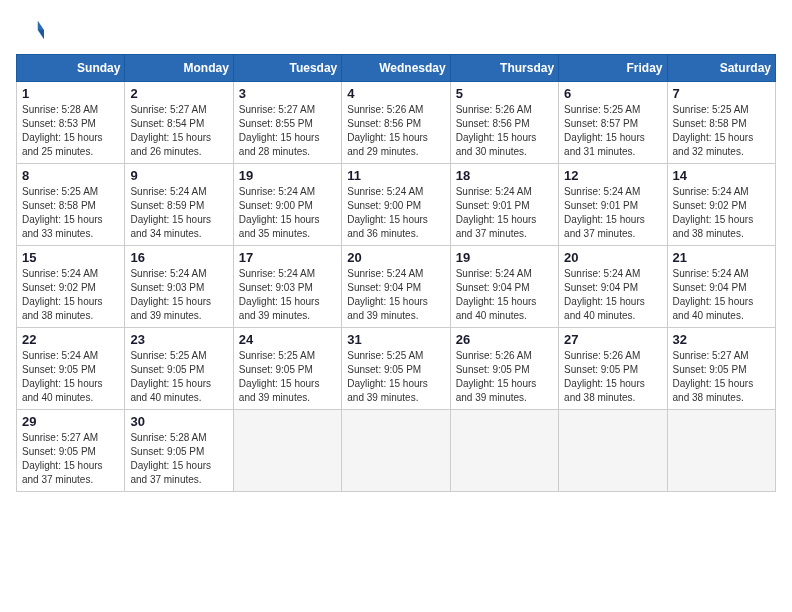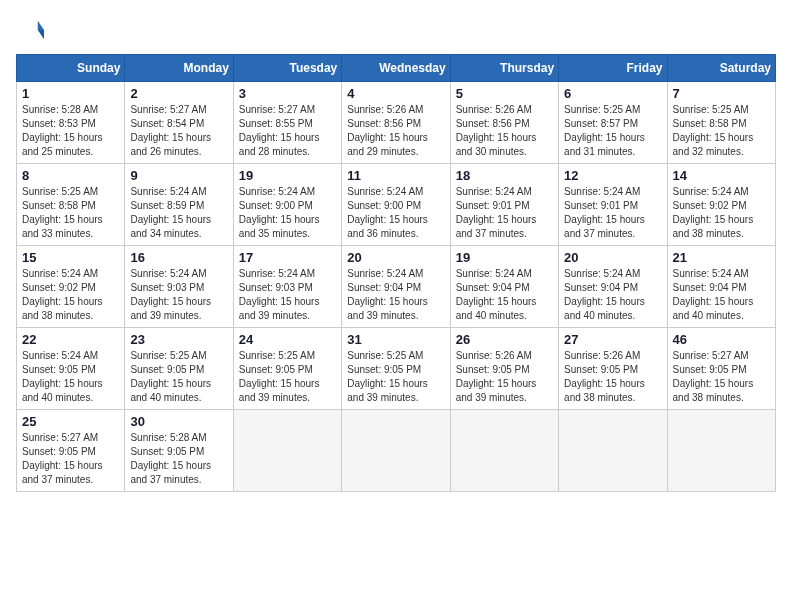--- a/index.html
+++ b/index.html
@@ -345,31 +345,31 @@
       </td>
         <td>
         <span class="day-num">27</span>
         <div class="day-detail">
           Sunrise: 5:26 AM<br>
           Sunset: 9:05 PM<br>
           Daylight: 15 hours and 38 minutes.
         </div>
       </td>
         <td>
-        <span class="day-num">46</span>
+        <span class="day-num">32</span>
         <div class="day-detail">
           Sunrise: 5:27 AM<br>
           Sunset: 9:05 PM<br>
           Daylight: 15 hours and 38 minutes.
         </div>
       </td>
       </tr>
       <tr>
         <td>
-        <span class="day-num">25</span>
+        <span class="day-num">29</span>
         <div class="day-detail">
           Sunrise: 5:27 AM<br>
           Sunset: 9:05 PM<br>
           Daylight: 15 hours and 37 minutes.
         </div>
       </td>
         <td>
         <span class="day-num">30</span>
         <div class="day-detail">
           Sunrise: 5:28 AM<br>

